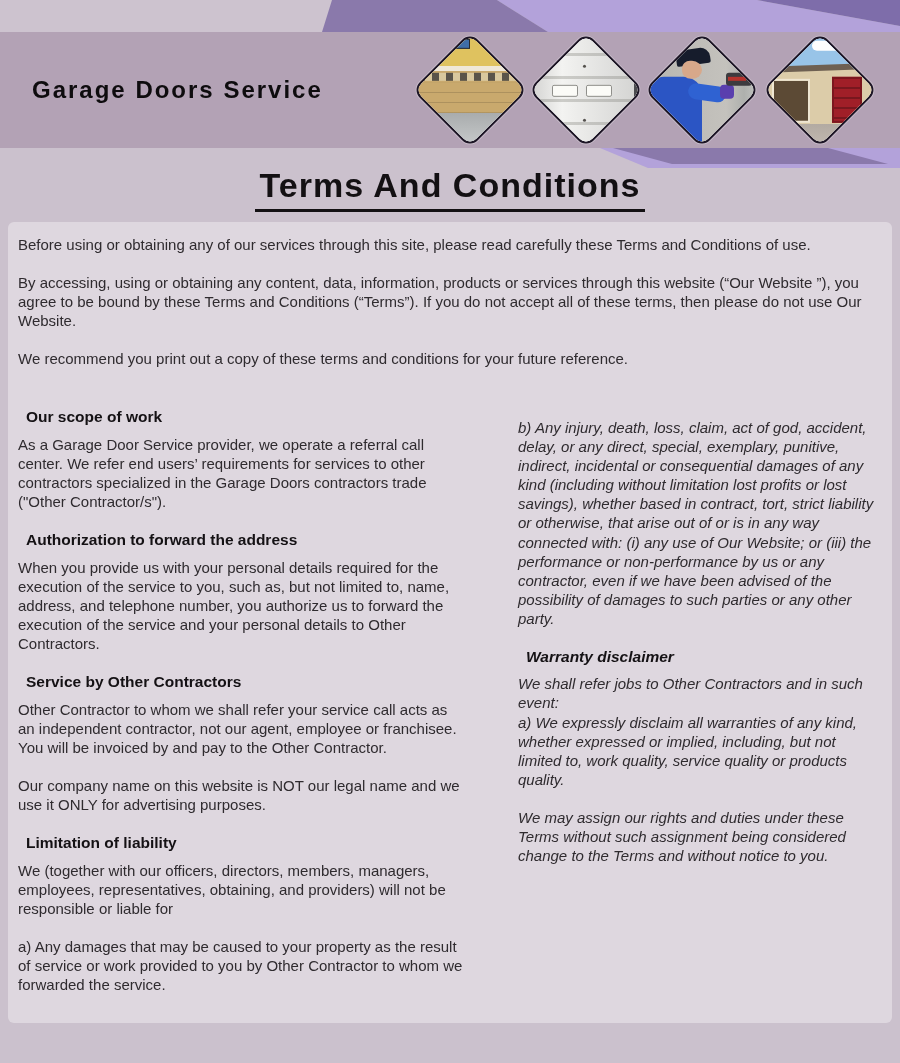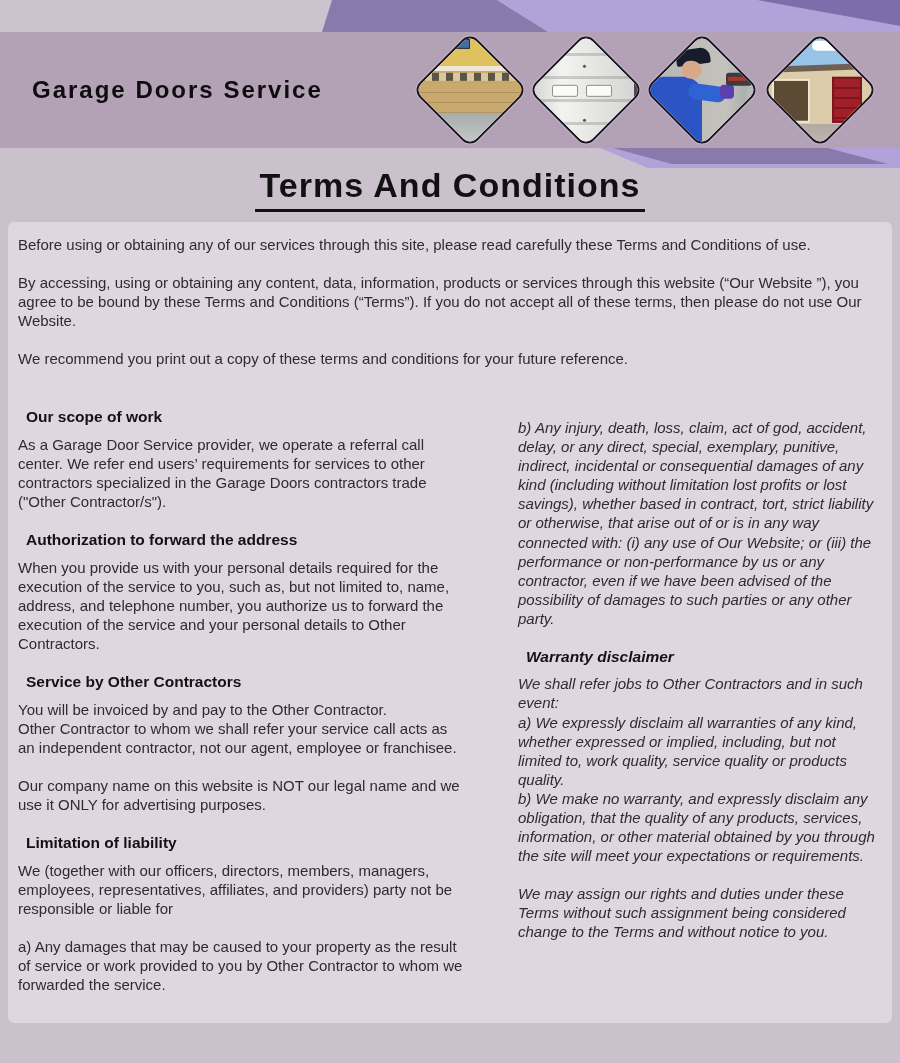--- a/index.html
+++ b/index.html
@@ -171,42 +171,41 @@
         <div class="block">
           <h3>Our scope of work</h3>
           <p>As a Garage Door Service provider, we operate a referral call center. We refer end users’ requirements for services to other contractors specialized in the Garage Doors contractors trade ("Other Contractor/s").</p>
         </div>
         <div class="block">
           <h3>Authorization to forward the address</h3>
           <p>When you provide us with your personal details required for the execution of the service to you, such as, but not limited to, name, address, and telephone number, you authorize us to forward the execution of the service and your personal details to Other Contractors.</p>
         </div>
         <div class="block">
           <h3>Service by Other Contractors</h3>
+          <p>Other Contractor to whom we shall refer your service call acts as an independent contractor, not our agent, employee or franchisee.</p>
           <p>You will be invoiced by and pay to the Other Contractor.</p>
-          <p>Other Contractor to whom we shall refer your service call acts as an independent contractor, not our agent, employee or franchisee.</p>
         </div>
         <div class="block">
           <p>Our company name on this website is NOT our legal name and we use it ONLY for advertising purposes.</p>
         </div>
         <div class="block">
           <h3>Limitation of liability</h3>
-          <p>We (together with our officers, directors, members, managers, employees, representatives, affiliates, and providers) party not be responsible or liable for</p>
+          <p>We (together with our officers, directors, members, managers, employees, representatives, obtaining, and providers) will not be responsible or liable for</p>
         </div>
         <div class="block">
           <p>a) Any damages that may be caused to your property as the result of service or work provided to you by Other Contractor to whom we forwarded the service.</p>
         </div>
       </div>
     <div class="col-right">
         <div class="block">
           <p>b) Any injury, death, loss, claim, act of god, accident, delay, or any direct, special, exemplary, punitive, indirect, incidental or consequential damages of any kind (including without limitation lost profits or lost savings), whether based in contract, tort, strict liability or otherwise, that arise out of or is in any way connected with: (i) any use of Our Website; or (iii) the performance or non-performance by us or any contractor, even if we have been advised of the possibility of damages to such parties or any other party.</p>
         </div>
         <div class="block">
           <h3>Warranty disclaimer</h3>
           <p>We shall refer jobs to Other Contractors and in such event:</p>
           <p>a) We expressly disclaim all warranties of any kind, whether expressed or implied, including, but not limited to, work quality, service quality or products quality.</p>
-          <p>b) We make no warranty, and expressly disclaim any obligation, that the quality of any products, services, information, or other material obtained by you through the site will meet your expectations or requirements.</p>
         </div>
         <div class="block">
           <p>We may assign our rights and duties under these Terms without such assignment being considered change to the Terms and without notice to you.</p>
         </div>
       </div>
   </div>
 </div>
 
 </body></html>

